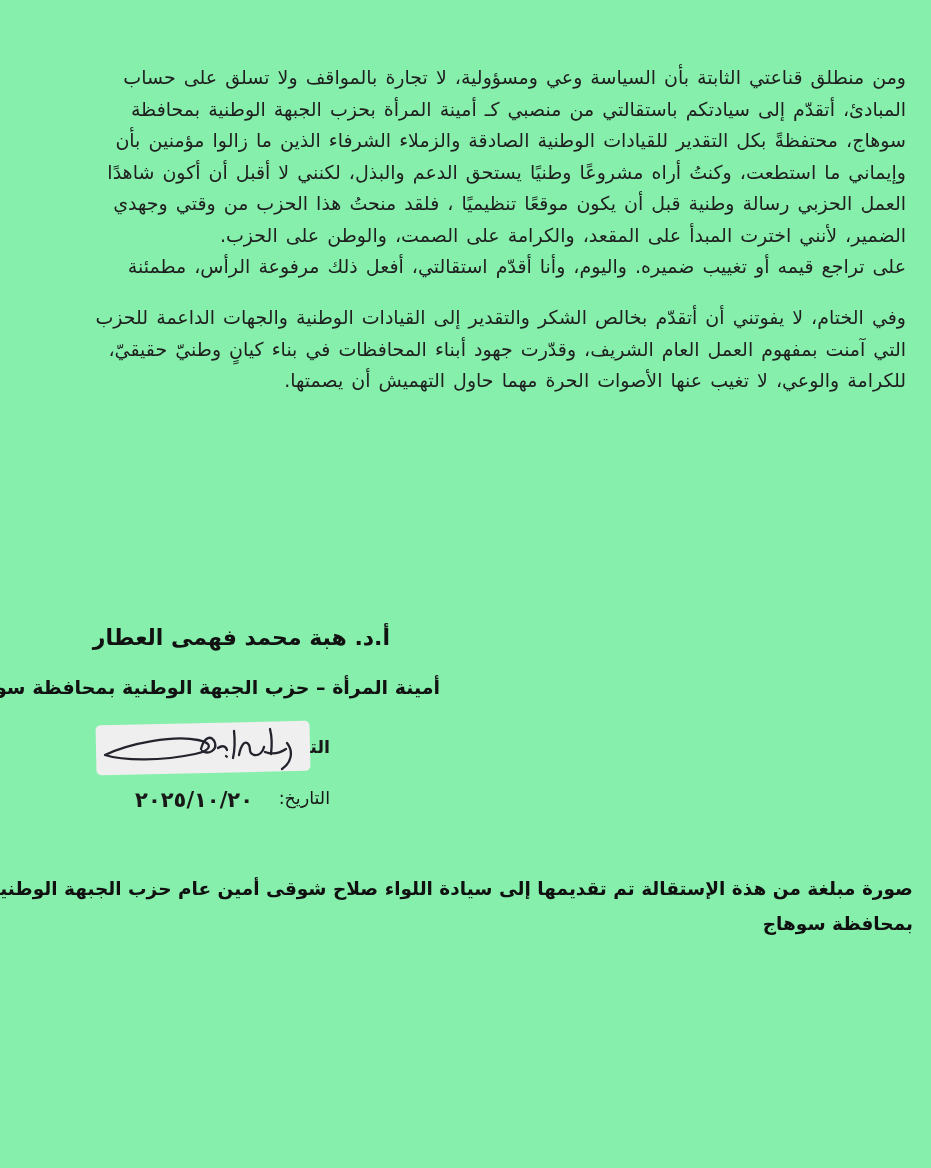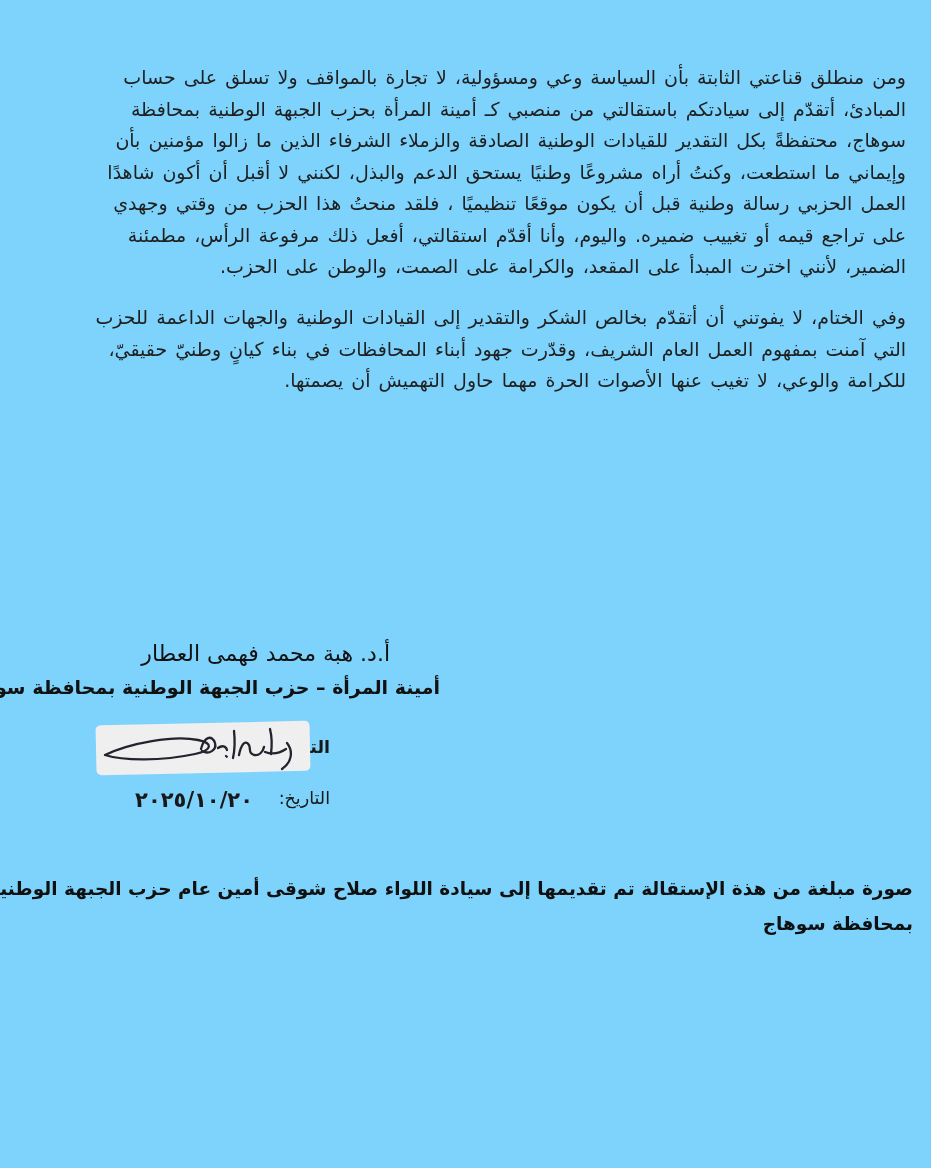--- a/index.html
+++ b/index.html
@@ -4,21 +4,21 @@
 <style>
   html,body{margin:0;padding:0;}
   body{
     background:#ffffff;
     font-family:"DejaVu Sans", sans-serif;
   }
   .page{
     position:relative;
     width:931px;
     height:1168px;
-    background:#7dd3fc;
+    background:#86efac;
     overflow:hidden;
     color:#1b1b1b;
   }
   .para{
     position:absolute;
     right:25px;
     left:25px;
     direction:rtl;
     text-align:right;
     font-size:19px;
@@ -35,24 +35,23 @@
     font-size:17.5px;
     color:#2a2a2a;
     white-space:nowrap;
   }
   .signatory-name{
     position:absolute;
     top:625px;
     right:541px;
     direction:rtl;
     font-size:22px;
-    font-weight:normal;
+    font-weight:bold;
     color:#111;
     white-space:nowrap;
-    margin-top:16px;
   }
   .signatory-title{
     position:absolute;
     top:676px;
     right:491px;
     direction:rtl;
     font-size:19px;
     font-weight:bold;
     color:#111;
     white-space:nowrap;
@@ -122,22 +121,22 @@
 <body>
 
 <div class="page">
 
   <div class="para" style="top:62px">
     <div class="bline">ومن منطلق قناعتي الثابتة بأن السياسة وعي ومسؤولية، لا تجارة بالمواقف ولا تسلق على حساب</div>
     <div class="bline">المبادئ، أتقدّم إلى سيادتكم باستقالتي من منصبي كـ أمينة المرأة بحزب الجبهة الوطنية بمحافظة</div>
     <div class="bline">سوهاج، محتفظةً بكل التقدير للقيادات الوطنية الصادقة والزملاء الشرفاء الذين ما زالوا مؤمنين بأن</div>
     <div class="bline">وإيماني ما استطعت، وكنتُ أراه مشروعًا وطنيًا يستحق الدعم والبذل، لكنني لا أقبل أن أكون شاهدًا</div>
     <div class="bline">العمل الحزبي رسالة وطنية قبل أن يكون موقعًا تنظيميًا ، فلقد منحتُ هذا الحزب من وقتي وجهدي</div>
+    <div class="bline">الضمير، لأنني اخترت المبدأ على المقعد، والكرامة على الصمت، والوطن على الحزب.</div>
     <div class="bline">على تراجع قيمه أو تغييب ضميره. واليوم، وأنا أقدّم استقالتي، أفعل ذلك مرفوعة الرأس، مطمئنة</div>
-    <div class="bline">الضمير، لأنني اخترت المبدأ على المقعد، والكرامة على الصمت، والوطن على الحزب.</div>
   </div>
 
   <div class="para" style="top:302px">
     <div class="bline">وفي الختام، لا يفوتني أن أتقدّم بخالص الشكر والتقدير إلى القيادات الوطنية والجهات الداعمة للحزب</div>
     <div class="bline">التي آمنت بمفهوم العمل العام الشريف، وقدّرت جهود أبناء المحافظات في بناء كيانٍ وطنيّ حقيقيّ،</div>
     <div class="bline">للكرامة والوعي، لا تغيب عنها الأصوات الحرة مهما حاول التهميش أن يصمتها.</div>
   </div>
 
 
   <div class="signatory-name">أ.د. هبة محمد فهمى العطار</div>

